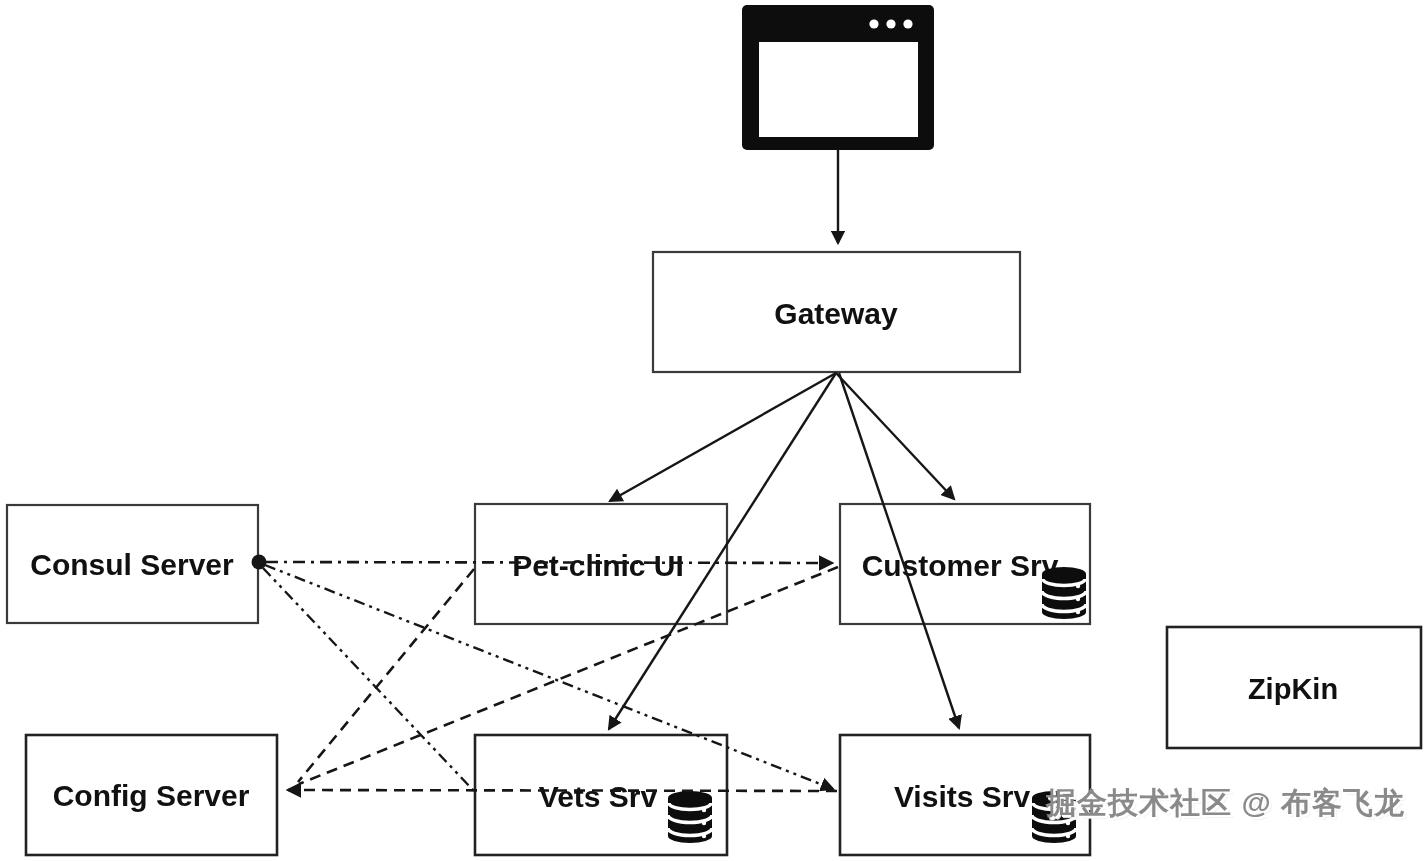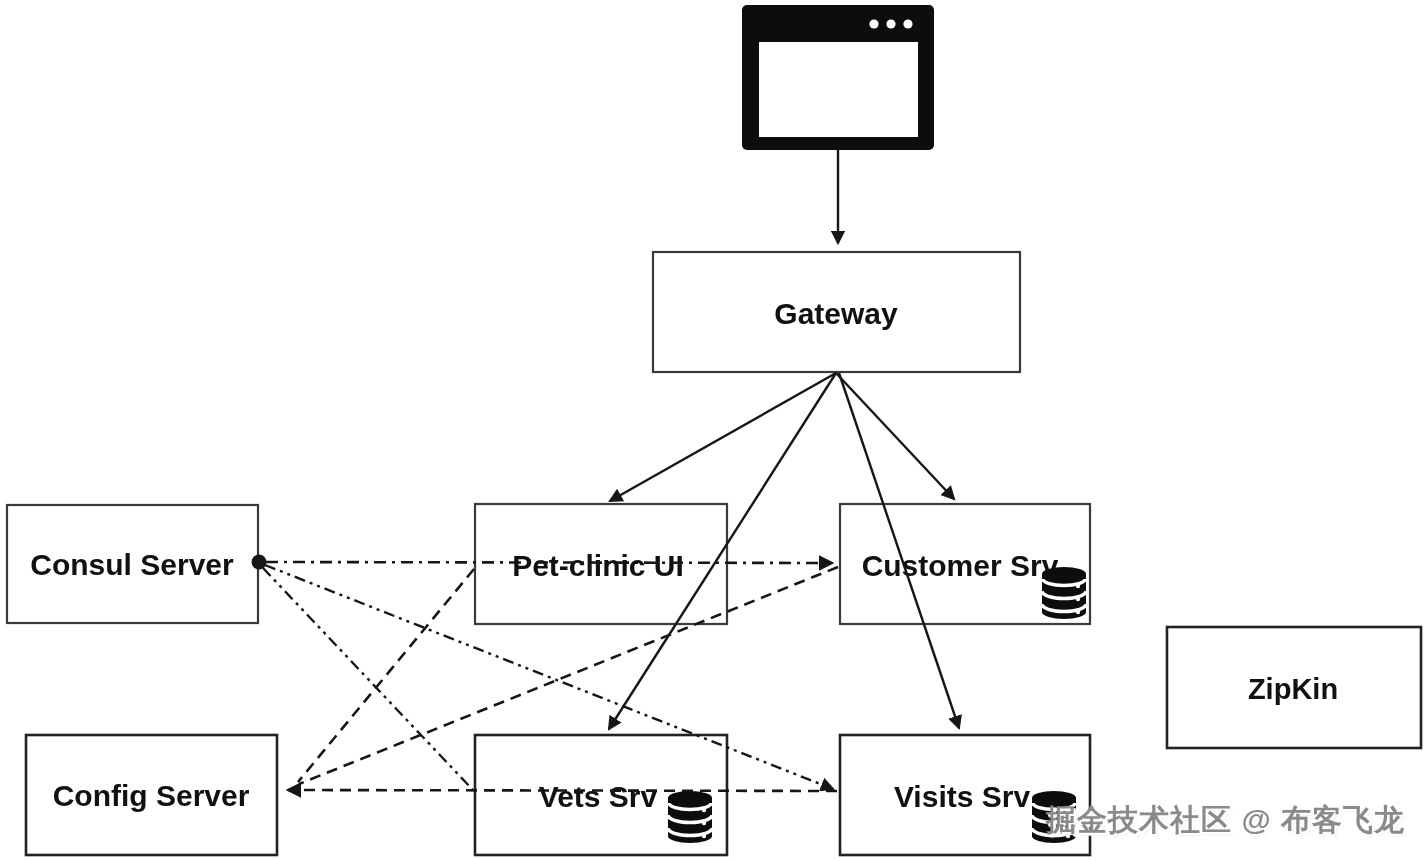--- a/index.html
+++ b/index.html
@@ -21,21 +21,21 @@
   .zipkin-label{font-size:29px;}
   .edge{stroke:#161616;fill:none;}
   .edge-solid{stroke-width:2.4;}
   .edge-dashed{stroke-width:2.6;stroke-dasharray:11 7;}
   .edge-dashdot{stroke-width:2.6;stroke-dasharray:12 6 3 6;}
   .edge-dashdotdot{stroke-width:2.4;stroke-dasharray:11 5 3 5 3 5;}
   .dbbody{fill:#0d0d0d;}
   .dbsep{stroke:#ffffff;stroke-width:3.5;fill:none;}
   .watermark{
     position:absolute;
-    right:20px;top:800px;
+    right:20px;top:783px;
     font-weight:700;font-size:30px;
     color:#8a8a8a;
     text-shadow:2px 2px 0 #ffffff, 3px 3px 1px #f2f2f2;
     letter-spacing:1px;
     white-space:nowrap;
   }
 </style>
 </head>
 <body>
 

